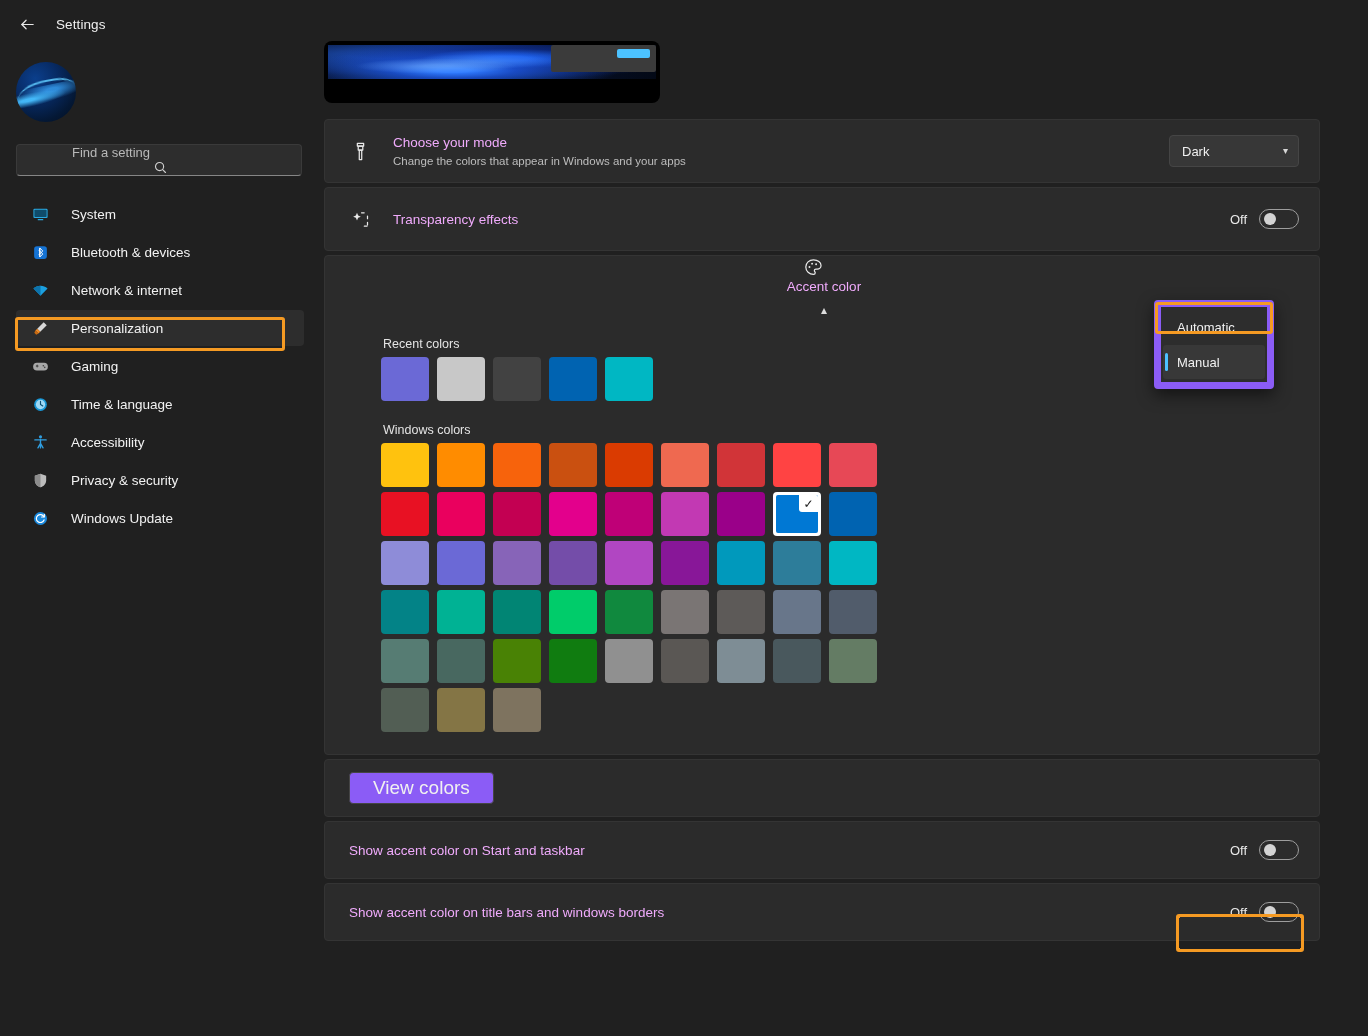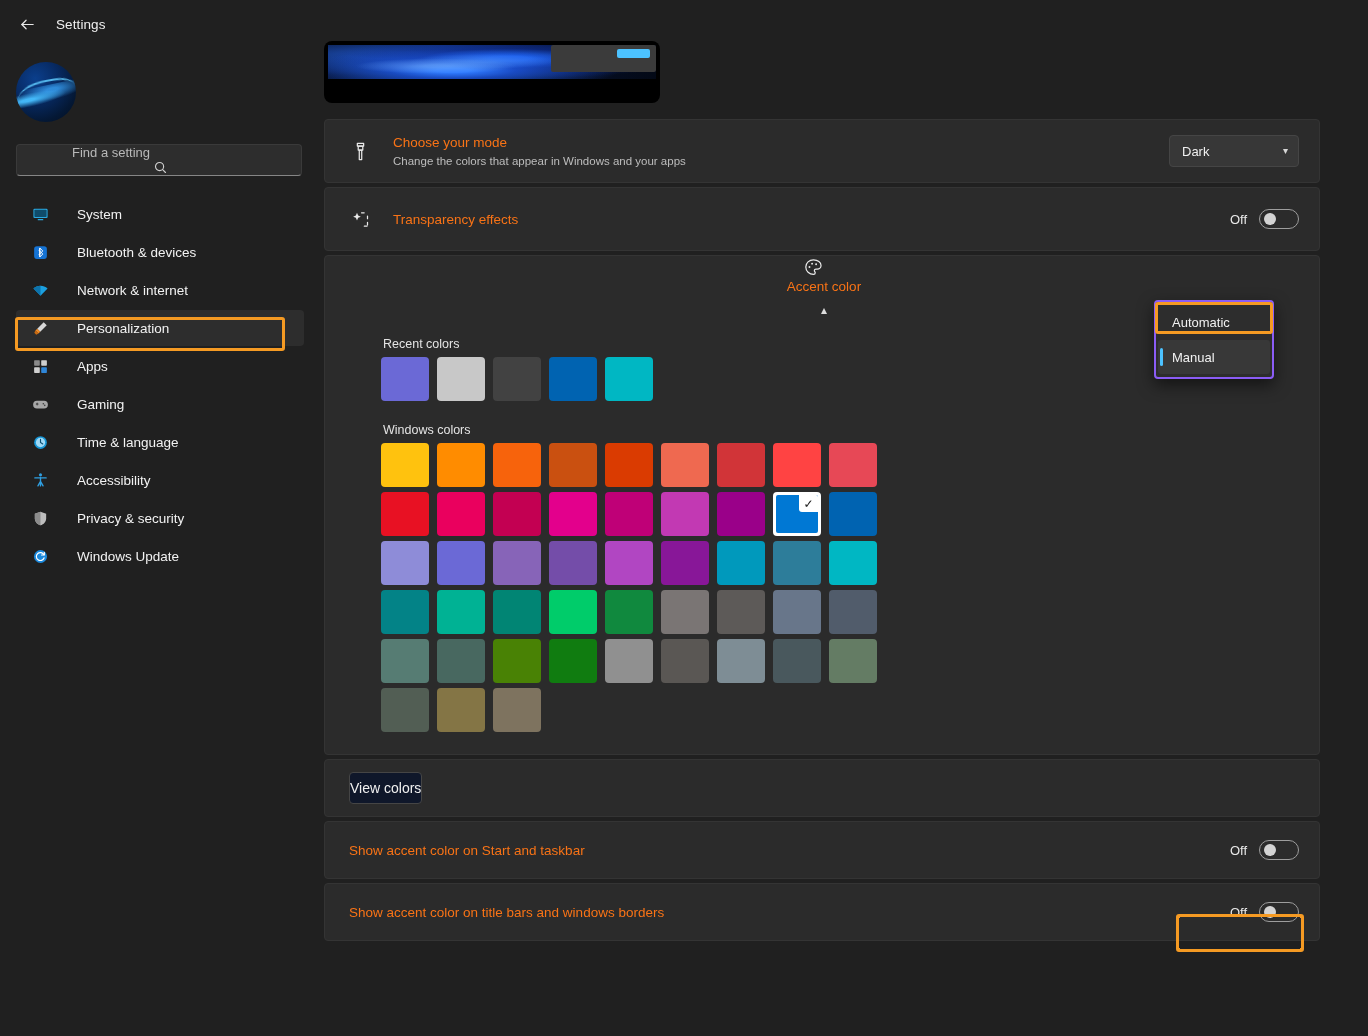--- a/index.html
+++ b/index.html
@@ -63,21 +63,21 @@
     color: #d6d6d6; font-size: 13px; font-family: "Liberation Sans", sans-serif;
   }
   .search-box input::placeholder { color: #b9b9b9; }
   .search-icon { width: 15px; height: 15px; color: #d0d0d0; display:flex; }
   .search-icon svg { width: 15px; height: 15px; }
 
   .nav { margin-top: 20px; padding: 0 8px 0 8px; }
   .nav-item {
     position: relative;
     height: 36px; margin: 2px 8px; border-radius: 4px;
-    display: flex; align-items: center; gap: 28px; padding-left: 16px;
+    display: flex; align-items: center; gap: 22px; padding-left: 16px;
     font-size: 13.5px; color: #f2f2f2;
   }
   .nav-item.selected { background: #2d2d2d; }
   .nav-item .ico { width: 17px; height: 17px; display: flex; align-items: center; justify-content: center; }
   .nav-item .ico svg { width: 17px; height: 17px; }
 
   
   .main { flex: 1; position: relative; background: #202020; padding-left: 4px; }
   .breadcrumb {
     display: flex; align-items: baseline; gap: 14px;
@@ -118,21 +118,21 @@
   .card {
     background: #2b2b2b; border: 1px solid #343434; border-radius: 4px;
     margin-bottom: 4px; position: relative;
   }
   .row {
     display: flex; align-items: center; min-height: 62px; padding: 0 20px 0 24px;
   }
   .row .lead-icon { width: 22px; height: 22px; margin-right: 22px; color: #eaeaea; flex: 0 0 22px; display:flex; align-items:center; justify-content:center;}
   .row .lead-icon svg { width: 21px; height: 21px; }
   .row .texts { flex: 1; min-width: 0; }
-  .row .t1 { font-size: 13.5px; color: #f97316; line-height: 17px; }
+  .row .t1 { font-size: 13.5px; color: #f0abfc; line-height: 17px; }
   .row .t2 { font-size: 11.5px; color: #bdbdbd; line-height: 16px; margin-top: 2px; }
   .row .right { display: flex; align-items: center; gap: 12px; }
 
   .combo {
     width: 130px; height: 32px; background: #373737; border: 1px solid #454545;
     border-radius: 4px; display: flex; align-items: center; justify-content: space-between;
     padding: 0 10px 0 12px; font-size: 13px; color: #f0f0f0;
   }
   .chev { color: #d7d7d7; font-size: 10px; line-height: 1; }
 
@@ -140,22 +140,22 @@
   .toggle {
     width: 40px; height: 20px; border-radius: 10px;
     border: 1px solid #9d9d9d; background: #2b2b2b; position: relative;
   }
   .toggle .knob {
     position: absolute; left: 4px; top: 50%; transform: translateY(-50%);
     width: 12px; height: 12px; border-radius: 50%; background: #d3d3d3;
   }
 
   .btn {
-    height: 32px; padding: 0 0; background: #0f172a; border: 1px solid #454545;
-    border-radius: 4px; display: flex; align-items: center; font-size: 14px; color: #f0f0f0;
+    height: 32px; padding: 0 23px; background: #8b5cf6; border: 1px solid #454545;
+    border-radius: 4px; display: flex; align-items: center; font-size: 19px; color: #f0f0f0;
   }
 
   .expander-chev {
     width: 30px; height: 30px; display: flex; align-items: center; justify-content: center;
     color: #dcdcdc; font-size: 12px;
   }
 
   
   .accent-body { padding: 4px 0 22px 56px; }
   .sec-label { font-size: 12.5px; color: #e4e4e4; margin: 8px 0 6px 2px; }
@@ -173,21 +173,21 @@
   .swatch.selected .notch {
     position: absolute; right: 3px; top: 3px; width: 19px; height: 17px;
     background: #ffffff; border-radius: 0 2px 0 3px;
     display: flex; align-items: center; justify-content: center;
     color: #1b1b1b; font-size: 12px; line-height: 1;
   }
 
   
   .dropdown {
     position: absolute; left: 1154px; top: 300px; width: 120px;
-    background: #2d2d2d; border: 2px solid #8b5cf6; border-radius: 4px;
+    background: #2d2d2d; border: 7px solid #8b5cf6; border-radius: 4px;
     box-shadow: 0 6px 16px rgba(0,0,0,.55); z-index: 40; padding: 2px 0;
   }
   .dd-item {
     height: 34px; display: flex; align-items: center; padding-left: 14px;
     font-size: 13px; color: #f1f1f1; position: relative; border-radius: 3px; margin: 1px 2px;
   }
   .dd-item.current { background: #383838; }
   .dd-item.current::before {
     content: ""; position: absolute; left: 2px; top: 8px; width: 3px; height: 18px;
     background: #4cc2ff; border-radius: 2px;
@@ -268,31 +268,20 @@
         <span class="ico">
           <svg viewBox="0 0 24 24">
               <path d="M16.5 3.2l4.3 4.3-9.1 9.1-4.3-4.3z" fill="#d8d8d8"></path>
               <path d="M7.4 12.3l4.3 4.3-2.6 2.6-4.3-4.3z" fill="#f08a24"></path>
               <path d="M4.8 14.9l4.3 4.3-3.2 1.5-2.6-2.6z" fill="#c96a12"></path>
             </svg>
         </span>
         <span>Personalization</span>
       </div>
 
-      <div class="nav-item">
-        <span class="ico">
-          <svg viewBox="0 0 24 24">
-              <rect x="3" y="3" width="8" height="8" rx="1" fill="#8a8a8a"></rect>
-              <rect x="13" y="3" width="8" height="8" rx="1" fill="#cfcfcf"></rect>
-              <rect x="3" y="13" width="8" height="8" rx="1" fill="#cfcfcf"></rect>
-              <rect x="13" y="13" width="8" height="8" rx="1" fill="#2f86d8"></rect>
-            </svg>
-        </span>
-        <span>Apps</span>
-      </div>
 
 
       <div class="nav-item">
         <span class="ico">
           <svg viewBox="0 0 24 24">
               <rect x="1.6" y="6.6" width="20.8" height="11" rx="5.4" fill="#a7a7a7"></rect>
               <rect x="5.2" y="10.6" width="4.2" height="1.5" rx=".7" fill="#3b3b3b"></rect>
               <rect x="6.5" y="9.3" width="1.5" height="4.2" rx=".7" fill="#3b3b3b"></rect>
               <circle cx="16" cy="10.9" r="1.1" fill="#3b3b3b"></circle>
               <circle cx="18" cy="13.2" r="1.1" fill="#3b3b3b"></circle>

